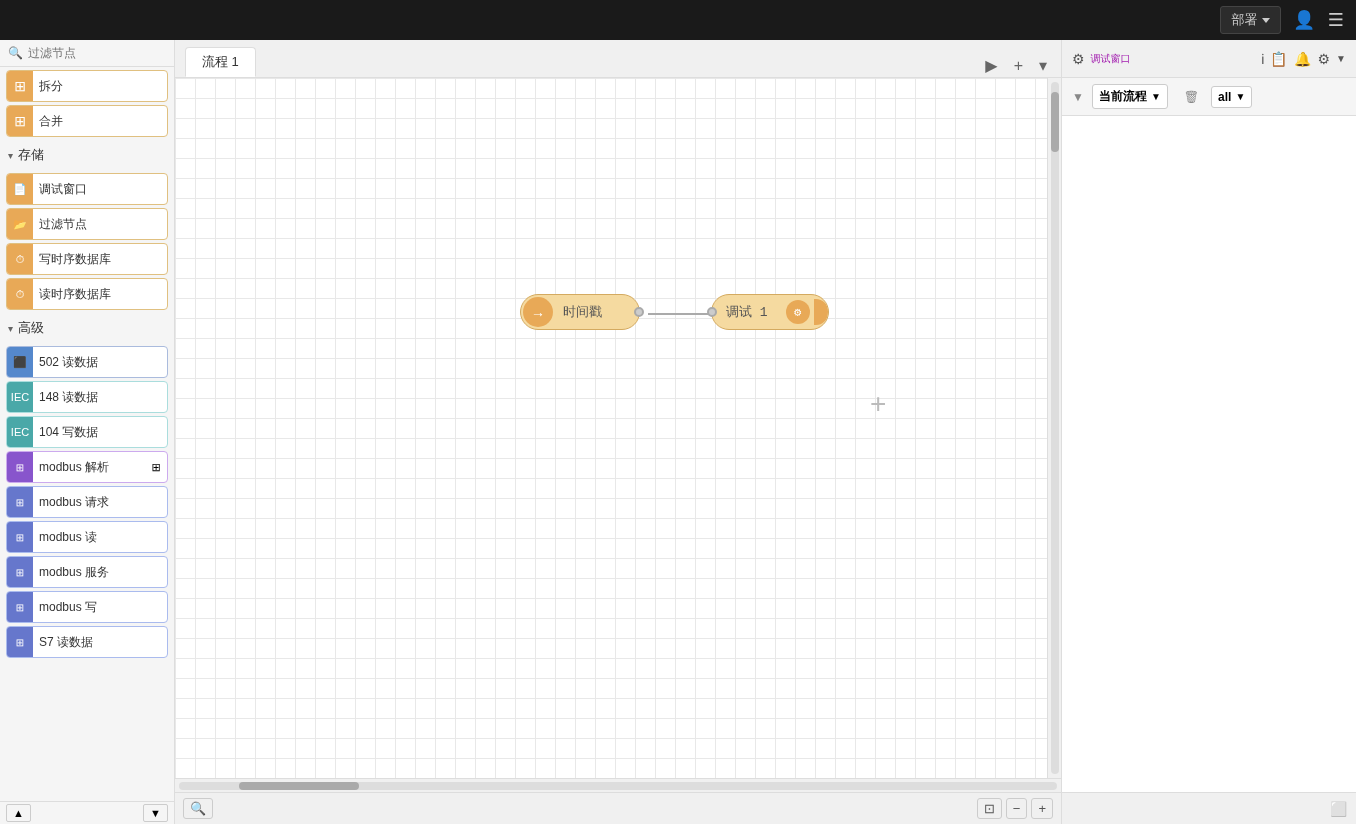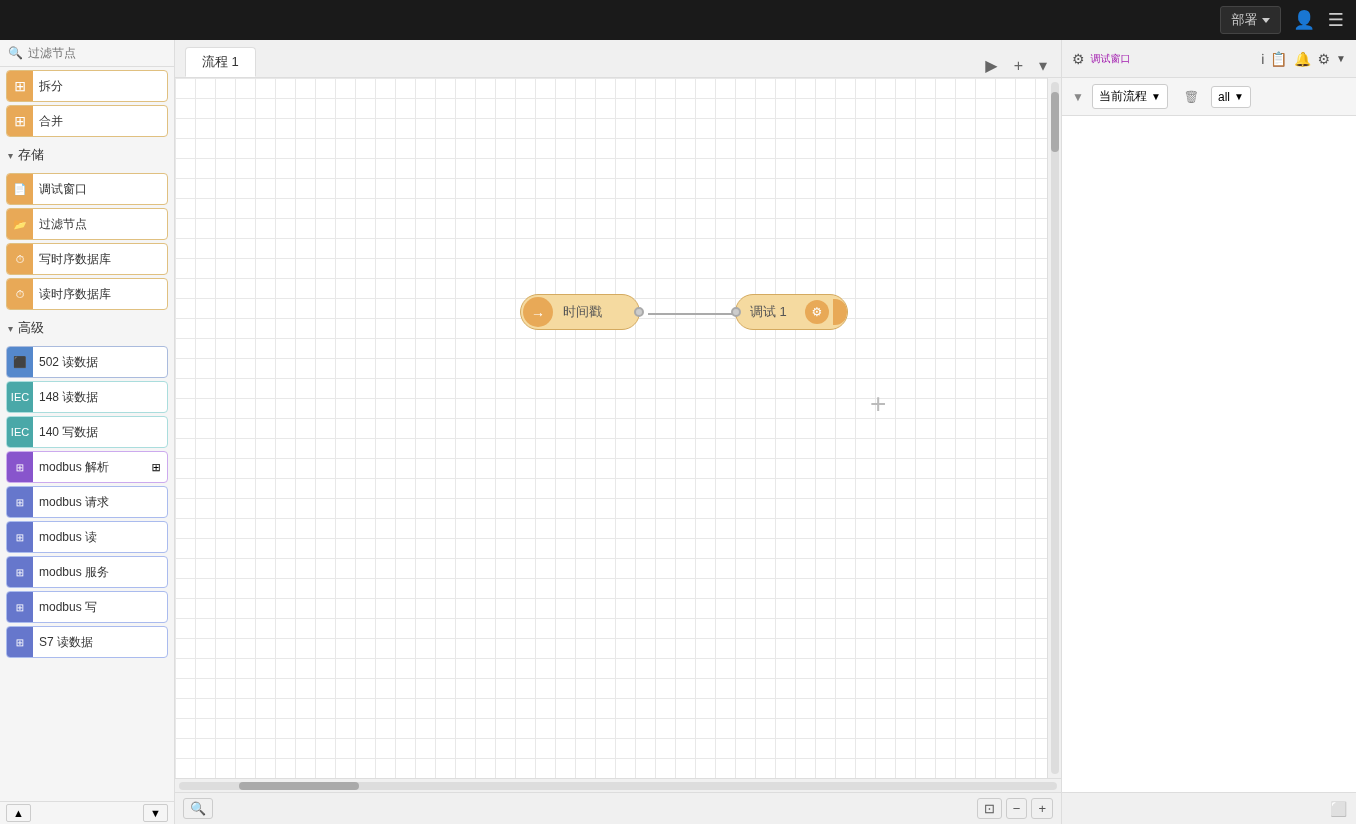--- a/index.html
+++ b/index.html
@@ -393,20 +393,21 @@
     .filter-select {
       border: 1px solid #ccc;
       border-radius: 3px;
       padding: 3px 6px;
       font-size: 12px;
       background: white;
       cursor: pointer;
       display: flex;
       align-items: center;
       gap: 4px;
+      font-weight: bold;
     }
     #right-panel-content {
       flex: 1;
       overflow-y: auto;
       background: white;
     }
     #right-panel-bottom {
       height: 32px;
       background: #f0f0f0;
       border-top: 1px solid #ddd;
@@ -489,21 +490,21 @@
         <div class="node-label">502 读数据</div>
         <div class="right-cap"></div>
       </div>
       <div class="sidebar-node-wrapper" style="border-color:#aadddd;">
         <div class="left-cap" style="background:#4aa8a8;">IEC</div>
         <div class="node-label">148 读数据</div>
         <div class="right-cap"></div>
       </div>
       <div class="sidebar-node-wrapper" style="border-color:#aadddd;">
         <div class="left-cap" style="background:#4aa8a8;">IEC</div>
-        <div class="node-label">140 写数据</div>
+        <div class="node-label">104 写数据</div>
         <div class="right-cap"></div>
       </div>
       <div class="sidebar-node-wrapper" style="border-color:#ccaaee;">
         <div class="left-cap" style="background:#8855cc;font-size:10px;">⊞</div>
         <div class="node-label">modbus 解析</div>
         <div class="right-cap">⊞</div>
       </div>
       <div class="sidebar-node-wrapper" style="border-color:#aabbee;">
         <div class="left-cap" style="background:#6677cc;font-size:10px;">⊞</div>
         <div class="node-label">modbus 请求</div>
@@ -557,21 +558,21 @@
         </svg>
 
         <div class="flow-node" style="left:345px; top:216px; background:#f5daa0; border:1px solid #d4aa60; min-width:120px;">
           <div class="flow-node-inner">
             <div class="flow-node-icon" style="background:#e8a957; border-radius:50%; width:30px; height:30px; margin:2px;">→</div>
             <div class="flow-node-label" style="color:#555;">时间戳</div>
           </div>
           <div class="node-right-port"></div>
         </div>
 
-        <div class="flow-node" style="left:560px; top:216px; background:#f5daa0; border:1px solid #d4aa60; min-width:110px;">
+        <div class="flow-node" style="left:536px; top:216px; background:#f5daa0; border:1px solid #d4aa60; min-width:110px;font-family:Liberation Mono, monospace;">
           <div class="node-left-port"></div>
           <div class="flow-node-inner">
             <div class="flow-node-label" style="color:#555; padding-left:14px;">调试 1</div>
             <div style="width:24px; height:24px; background:#e8a957; border-radius:50%; margin:2px 4px; display:flex; align-items:center; justify-content:center; color:white; font-size:12px;">⚙</div>
             <div style="width:14px; height:26px; background:#e8a957; border-radius:0 12px 12px 0; margin-right:0;"></div>
           </div>
         </div>
 
         <div class="canvas-plus" style="left:695px; top:310px;">+</div>
       </div>

